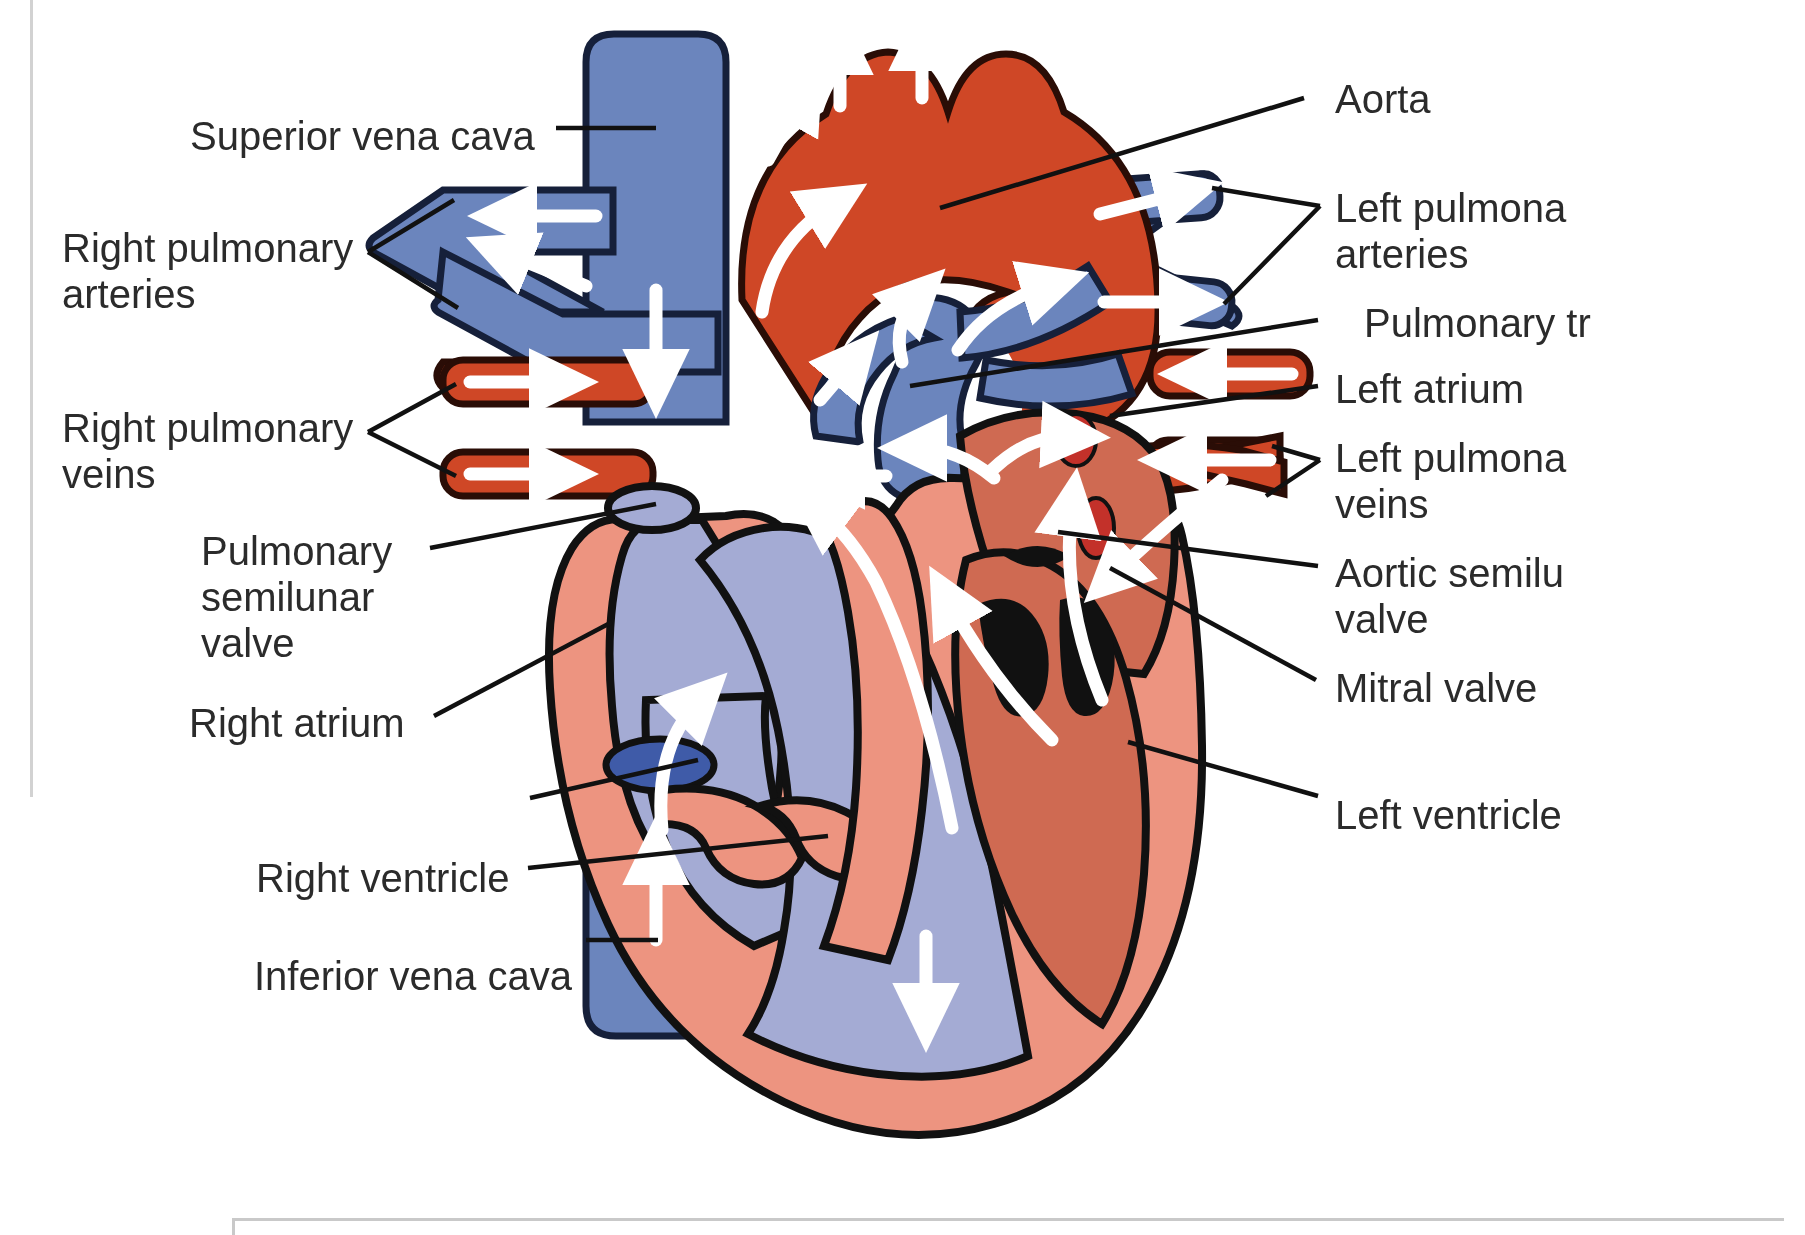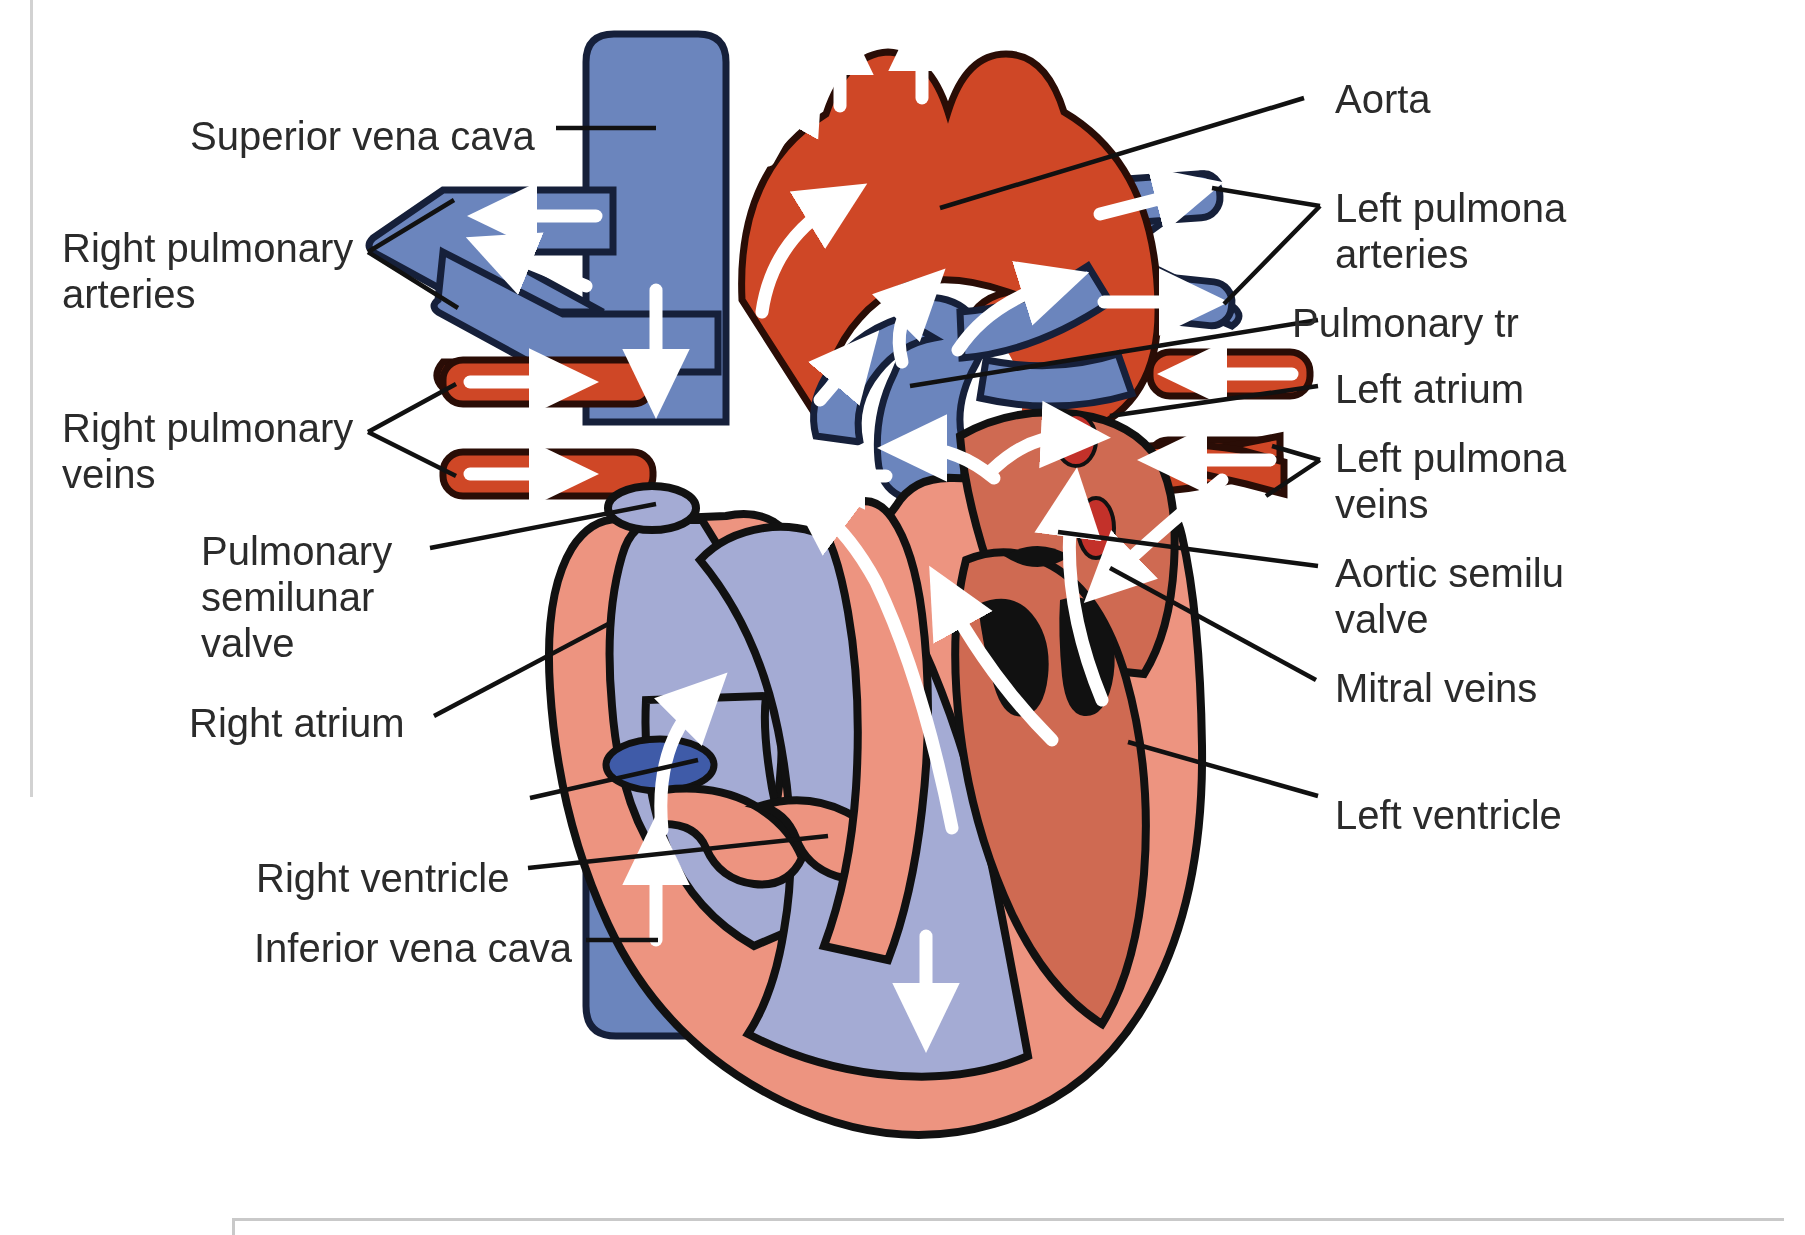--- a/index.html
+++ b/index.html
@@ -230,27 +230,27 @@
   <div class="lbl" style="left:190px;top:113px;">Superior vena cava</div>
   <div class="lbl" style="left:62px;top:225px;">Right pulmonary
 arteries</div>
   <div class="lbl" style="left:62px;top:405px;">Right pulmonary
 veins</div>
   <div class="lbl" style="left:176px;top:528px;margin-left:25px;">Pulmonary
 semilunar
 valve</div>
   <div class="lbl" style="left:189px;top:700px;">Right atrium</div>
   <div class="lbl" style="left:256px;top:855px;text-align:right;">Right ventricle</div>
-  <div class="lbl" style="left:254px;top:925px;text-align:center;">Inferior vena cava</div>
+  <div class="lbl" style="left:254px;top:953px;text-align:center;">Inferior vena cava</div>
 
   <div class="lbl" style="left:1335px;top:76px;text-align:right;">Aorta</div>
   <div class="lbl" style="left:1335px;top:185px;">Left pulmona
 arteries</div>
-  <div class="lbl" style="left:1292px;top:300px;text-align:right;">Pulmonary tr</div>
+  <div class="lbl" style="left:1364px;top:300px;text-align:right;">Pulmonary tr</div>
   <div class="lbl" style="left:1335px;top:366px;">Left atrium</div>
   <div class="lbl" style="left:1335px;top:435px;">Left pulmona
 veins</div>
   <div class="lbl" style="left:1335px;top:550px;">Aortic semilu
 valve</div>
-  <div class="lbl" style="left:1335px;top:665px;">Mitral veins</div>
+  <div class="lbl" style="left:1335px;top:665px;">Mitral valve</div>
   <div class="lbl" style="left:1335px;top:780px;margin-top:12px;">Left ventricle</div>
 
 </div>
 
 </body></html>

